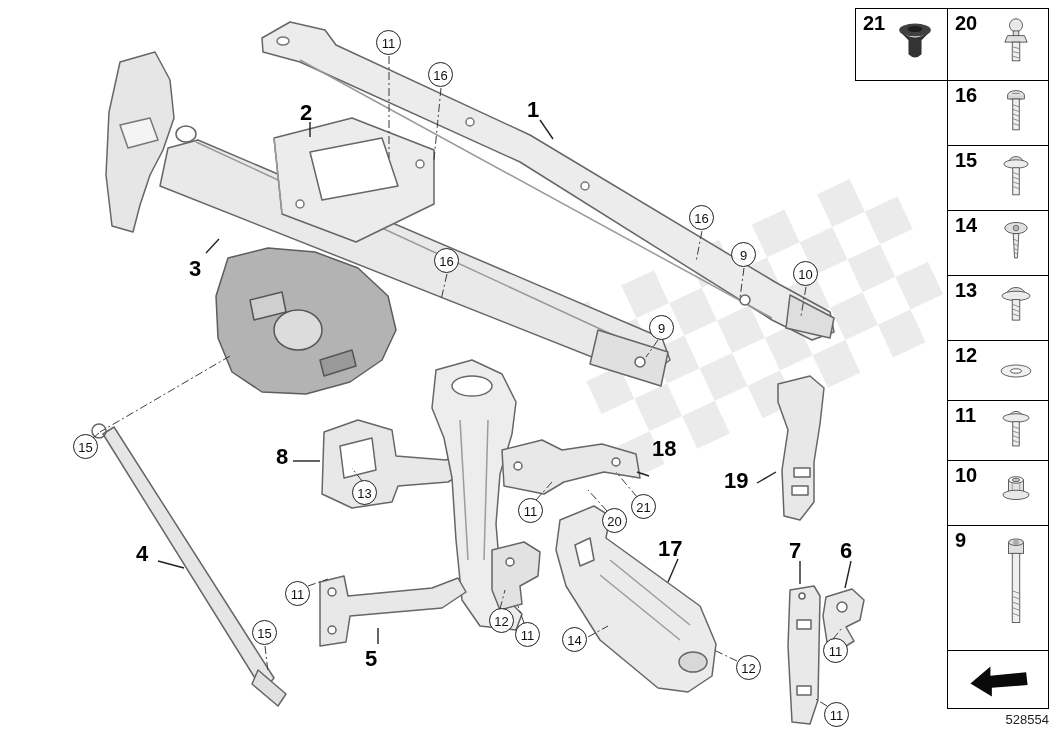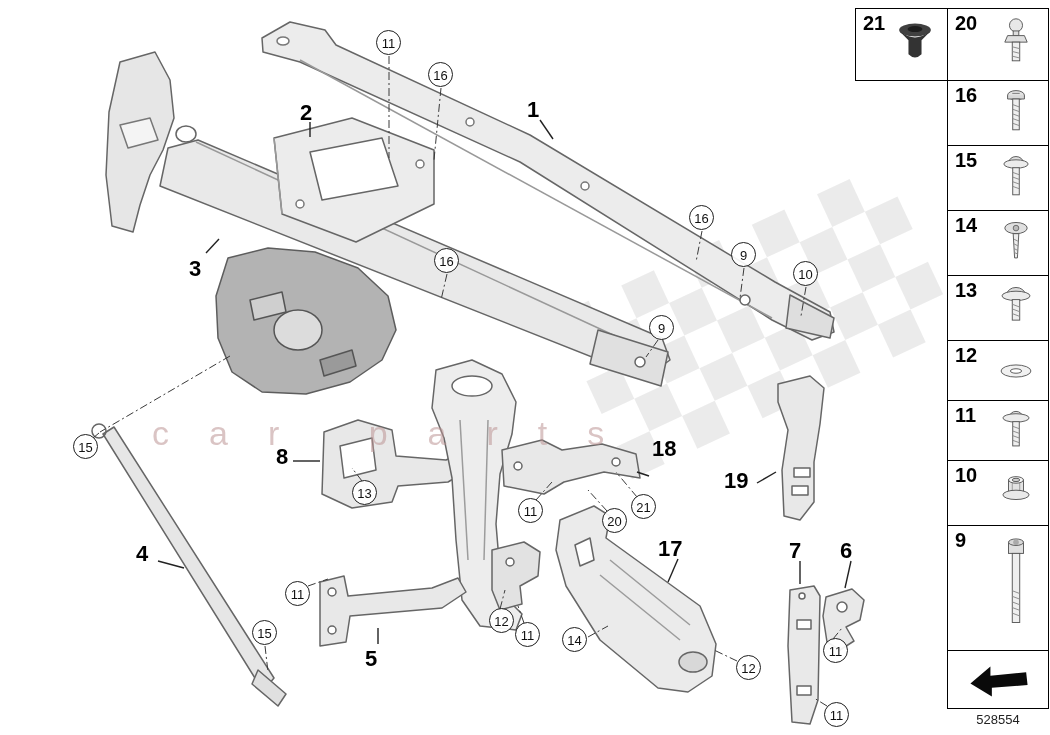--- a/index.html
+++ b/index.html
@@ -10,21 +10,21 @@
               letter-spacing:2px; color:rgba(214,80,80,0.48); white-space:nowrap; }
   .wm-sub { position:absolute; left:152px; top:414px; z-index:2; font-size:34px;
             color:rgba(188,148,148,0.55); letter-spacing:40px; white-space:nowrap; }
   .co { position:absolute; z-index:3; width:25px; height:25px; border:1.5px solid #1f1f1f;
         border-radius:50%; background:rgba(255,255,255,0.92); font-size:13px; line-height:25px;
         text-align:center; color:#111; box-sizing:border-box; }
   .pl { position:absolute; z-index:3; font-weight:bold; font-size:22px; color:#000; }
   .cell { position:absolute; z-index:4; background:#fff; border:1px solid #000; box-sizing:border-box; }
   .cnum { position:absolute; left:7px; top:3px; font-weight:bold; font-size:20px; color:#000; }
   .cicon { position:absolute; right:4px; top:4px; }
-  .pn { position:absolute; left:947px; top:712px; width:102px; z-index:4; text-align:center;
+  .pn { position:absolute; left:947px; top:712px; width:102px; z-index:4; text-align:right;
         font-size:13px; color:#222; }
 </style>
 </head>
 <body>
 
 <div class="stage">
 
   <svg class="art" width="1050" height="735" viewBox="0 0 1050 735">
 
     <g transform="translate(556,316) rotate(-25)" opacity="0.5">
@@ -159,21 +159,20 @@
       <path d="M378,644 L378,628"></path>
       <path d="M851,561 L845,588"></path>
       <path d="M800,561 L800,584"></path>
       <path d="M293,461 L320,461"></path>
       <path d="M678,559 L668,582"></path>
       <path d="M649,476 L637,472"></path>
       <path d="M757,483 L776,472"></path>
     </g>
   </svg>
 
-  <div class="wm-sub">car parts</div>
 
   <div class="pl" style="left:527px;top:97px">1</div>
   <div class="pl" style="left:300px;top:100px">2</div>
   <div class="pl" style="left:189px;top:256px">3</div>
   <div class="pl" style="left:136px;top:541px">4</div>
   <div class="pl" style="left:365px;top:646px">5</div>
   <div class="pl" style="left:840px;top:538px">6</div>
   <div class="pl" style="left:789px;top:538px">7</div>
   <div class="pl" style="left:276px;top:444px">8</div>
   <div class="pl" style="left:658px;top:536px">17</div>

